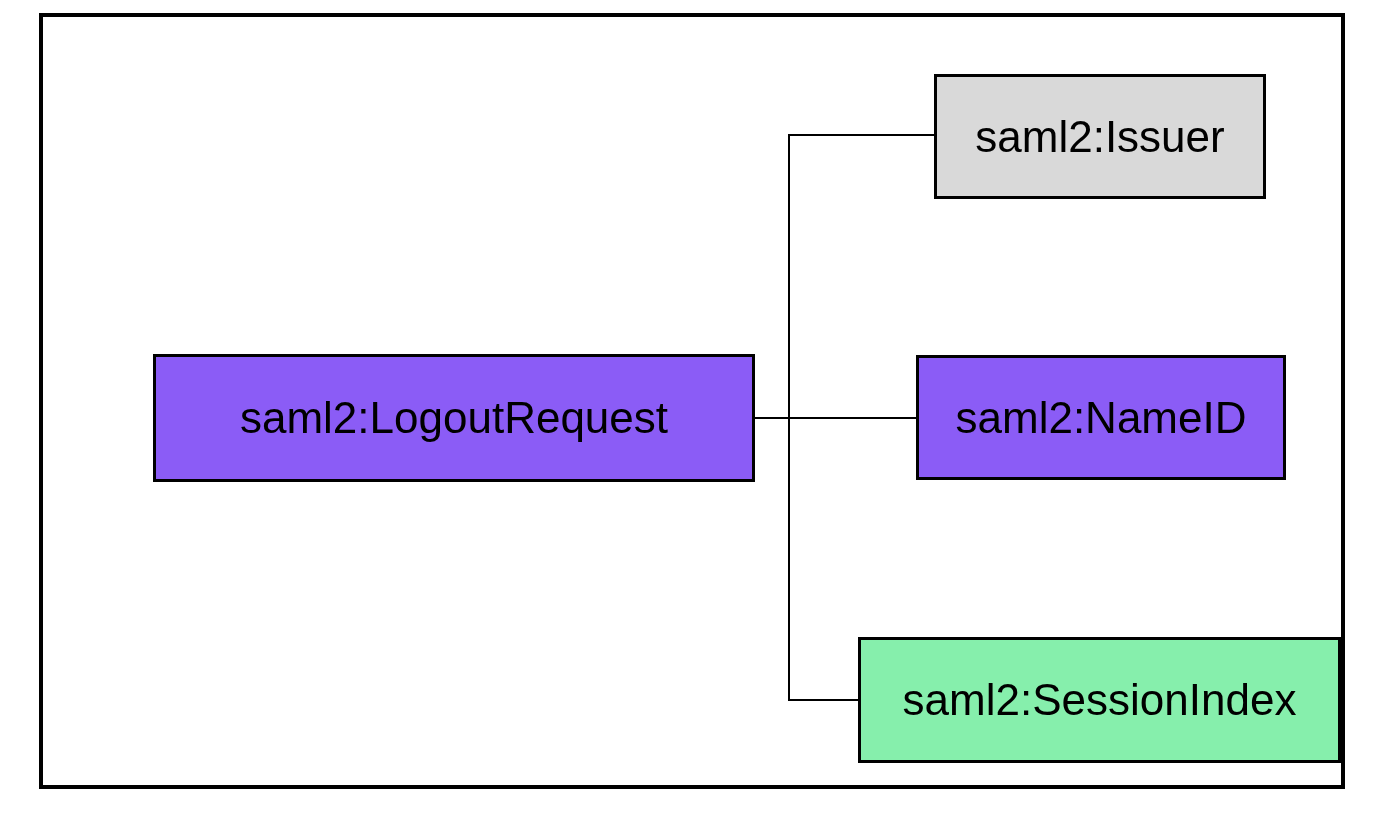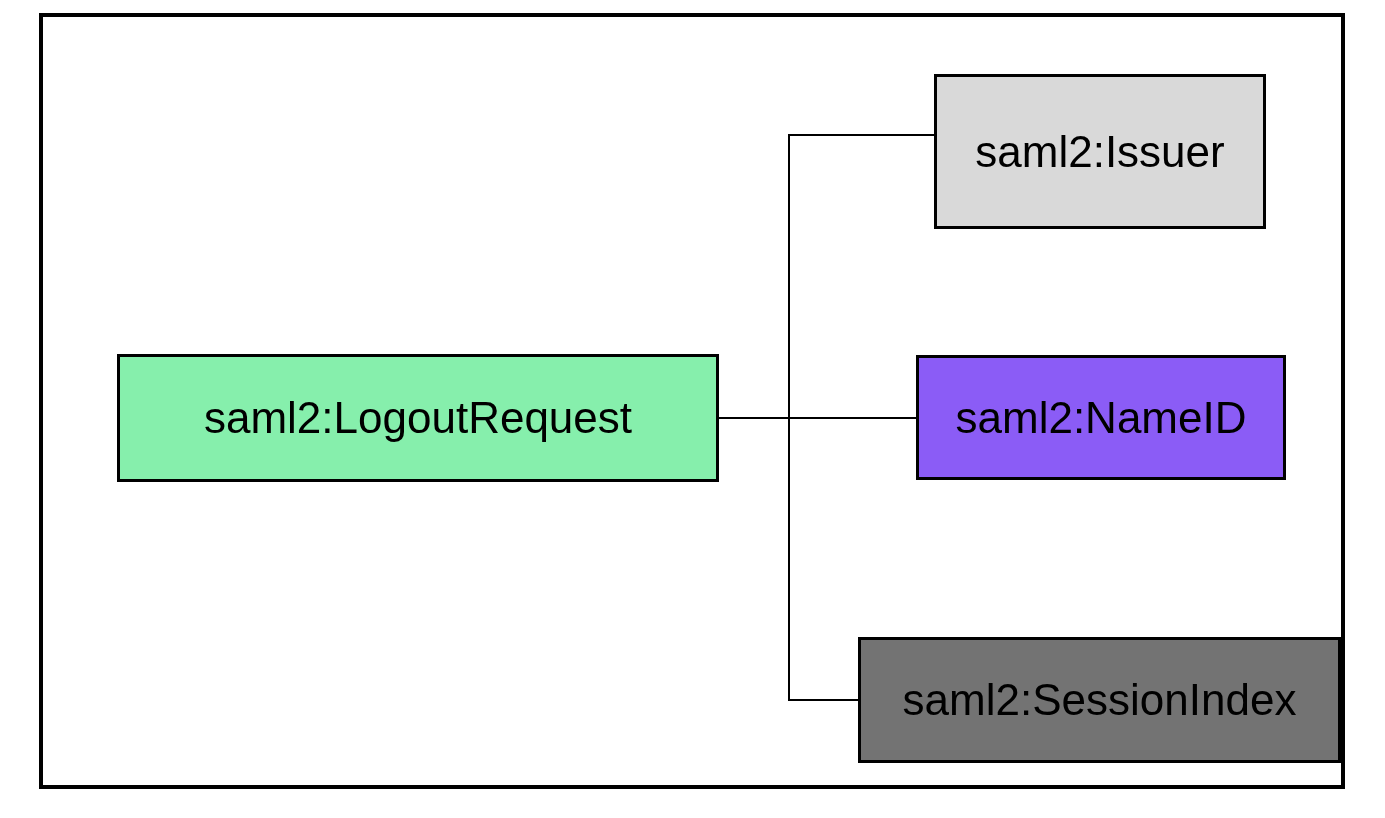--- a/index.html
+++ b/index.html
@@ -25,21 +25,21 @@
     border: 3px solid #000000;
     display: flex;
     align-items: center;
     justify-content: center;
     font-size: 44px;
     color: #000000;
     white-space: nowrap;
     letter-spacing: 0px;
   }
   .node-logout-request { left: 74px;  top: 337px; width: 602px; height: 128px; }
-  .node-issuer         { left: 891px; top: 57px;  width: 332px; height: 155px; }
+  .node-issuer         { left: 891px; top: 57px;  width: 332px; height: 125px; }
   .node-name-id        { left: 873px; top: 338px; width: 370px; height: 125px; }
   .node-session-index  { left: 815px; top: 620px; width: 483px; height: 126px; }
   .connector {
     position: absolute;
     background: #000000;
   }
   .conn-h-main    { left: 676px; top: 400px; width: 197px; height: 2px; }
   .conn-v-trunk   { left: 745px; top: 117px; width: 2px;   height: 567px; }
   .conn-h-issuer  { left: 746px; top: 117px; width: 145px; height: 2px; }
   .conn-h-session { left: 746px; top: 682px; width: 69px;  height: 2px; }
@@ -47,29 +47,29 @@
 </head>
 <body>
 
 <div class="frame">
 
   <div class="connector conn-h-main"></div>
   <div class="connector conn-v-trunk"></div>
   <div class="connector conn-h-issuer"></div>
   <div class="connector conn-h-session"></div>
 
-  <div class="node node-logout-request" style="background-color: #86efac;">
+  <div class="node node-logout-request" style="background-color: #8b5cf6; margin-left: 36px;">
     <span>saml2:LogoutRequest</span>
   </div>
 
   <div class="node node-issuer" style="background-color: rgb(217, 217, 217);">
     <span>saml2:Issuer</span>
   </div>
 
   <div class="node node-name-id" style="background-color: #8b5cf6;">
     <span>saml2:NameID</span>
   </div>
 
-  <div class="node node-session-index" style="background-color: #737373;">
+  <div class="node node-session-index" style="background-color: #86efac;">
     <span>saml2:SessionIndex</span>
   </div>
 
 </div>
 
 </body></html>

